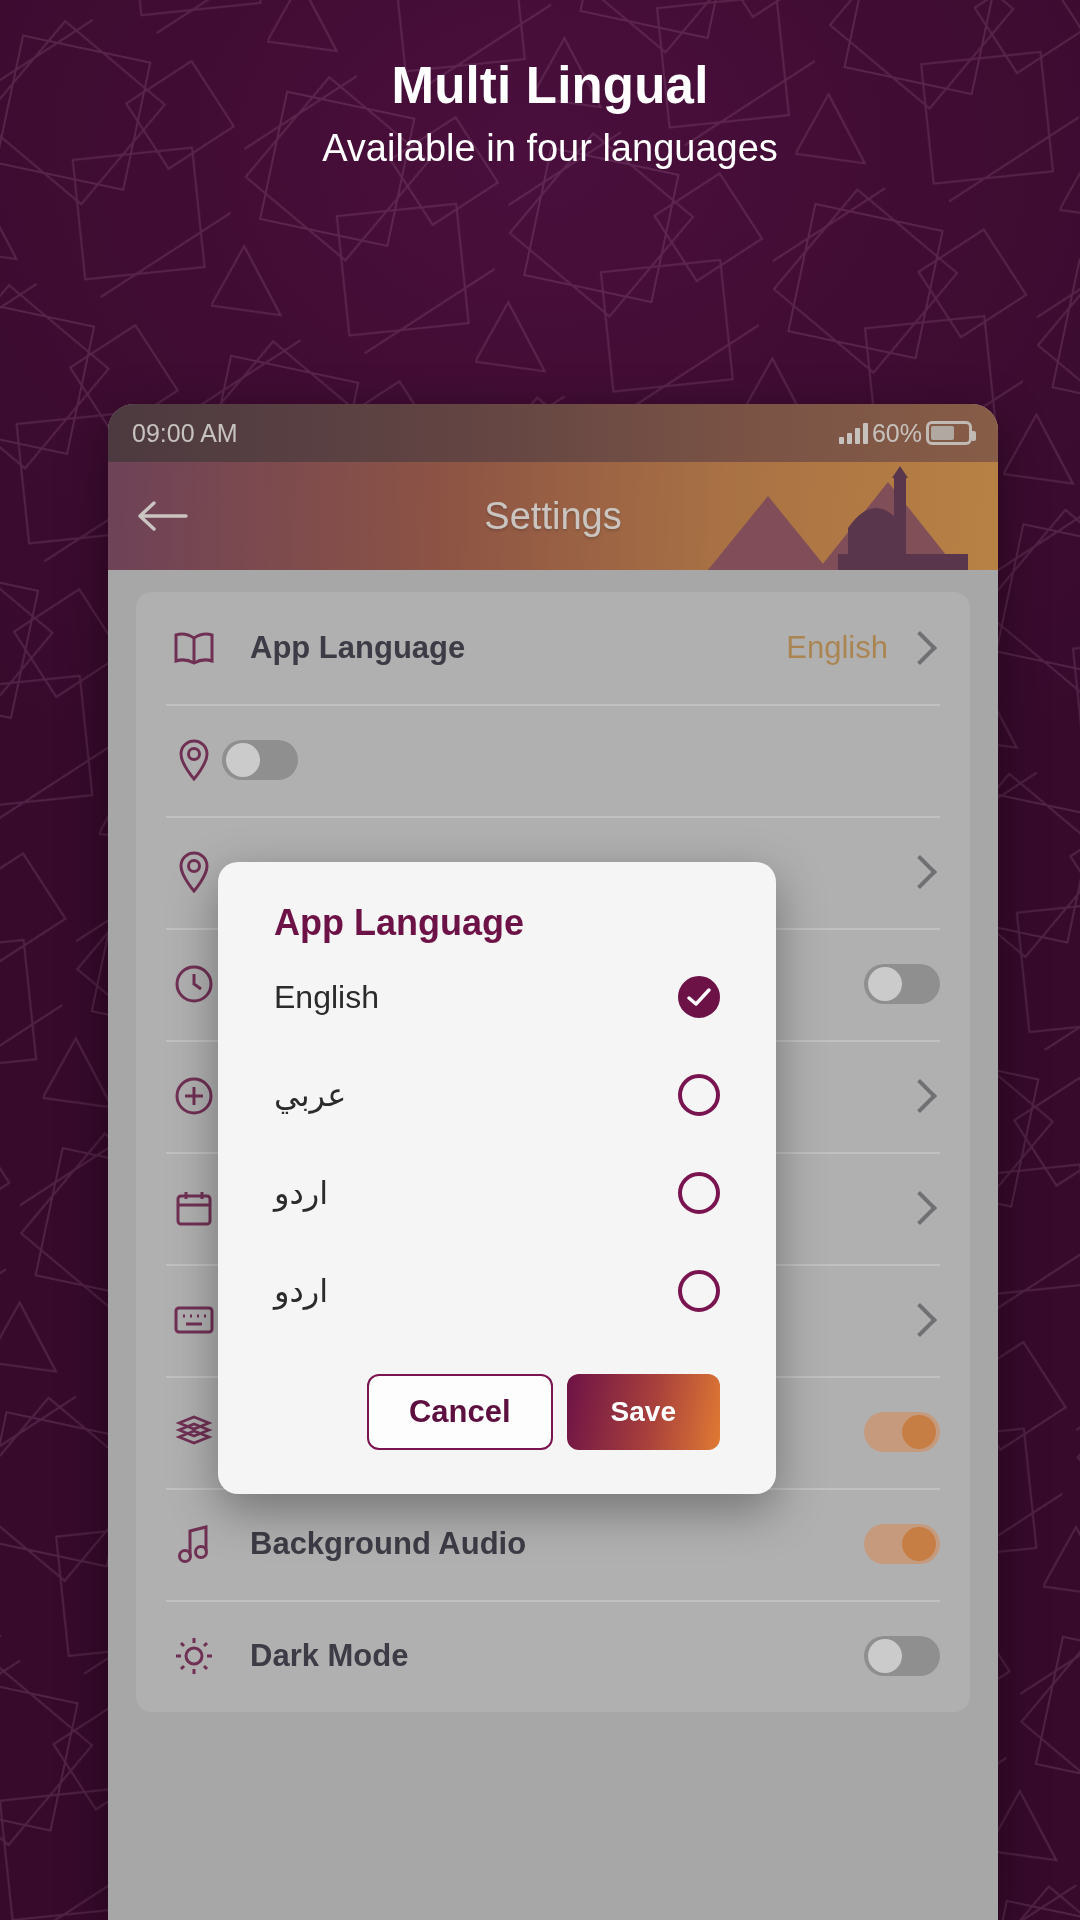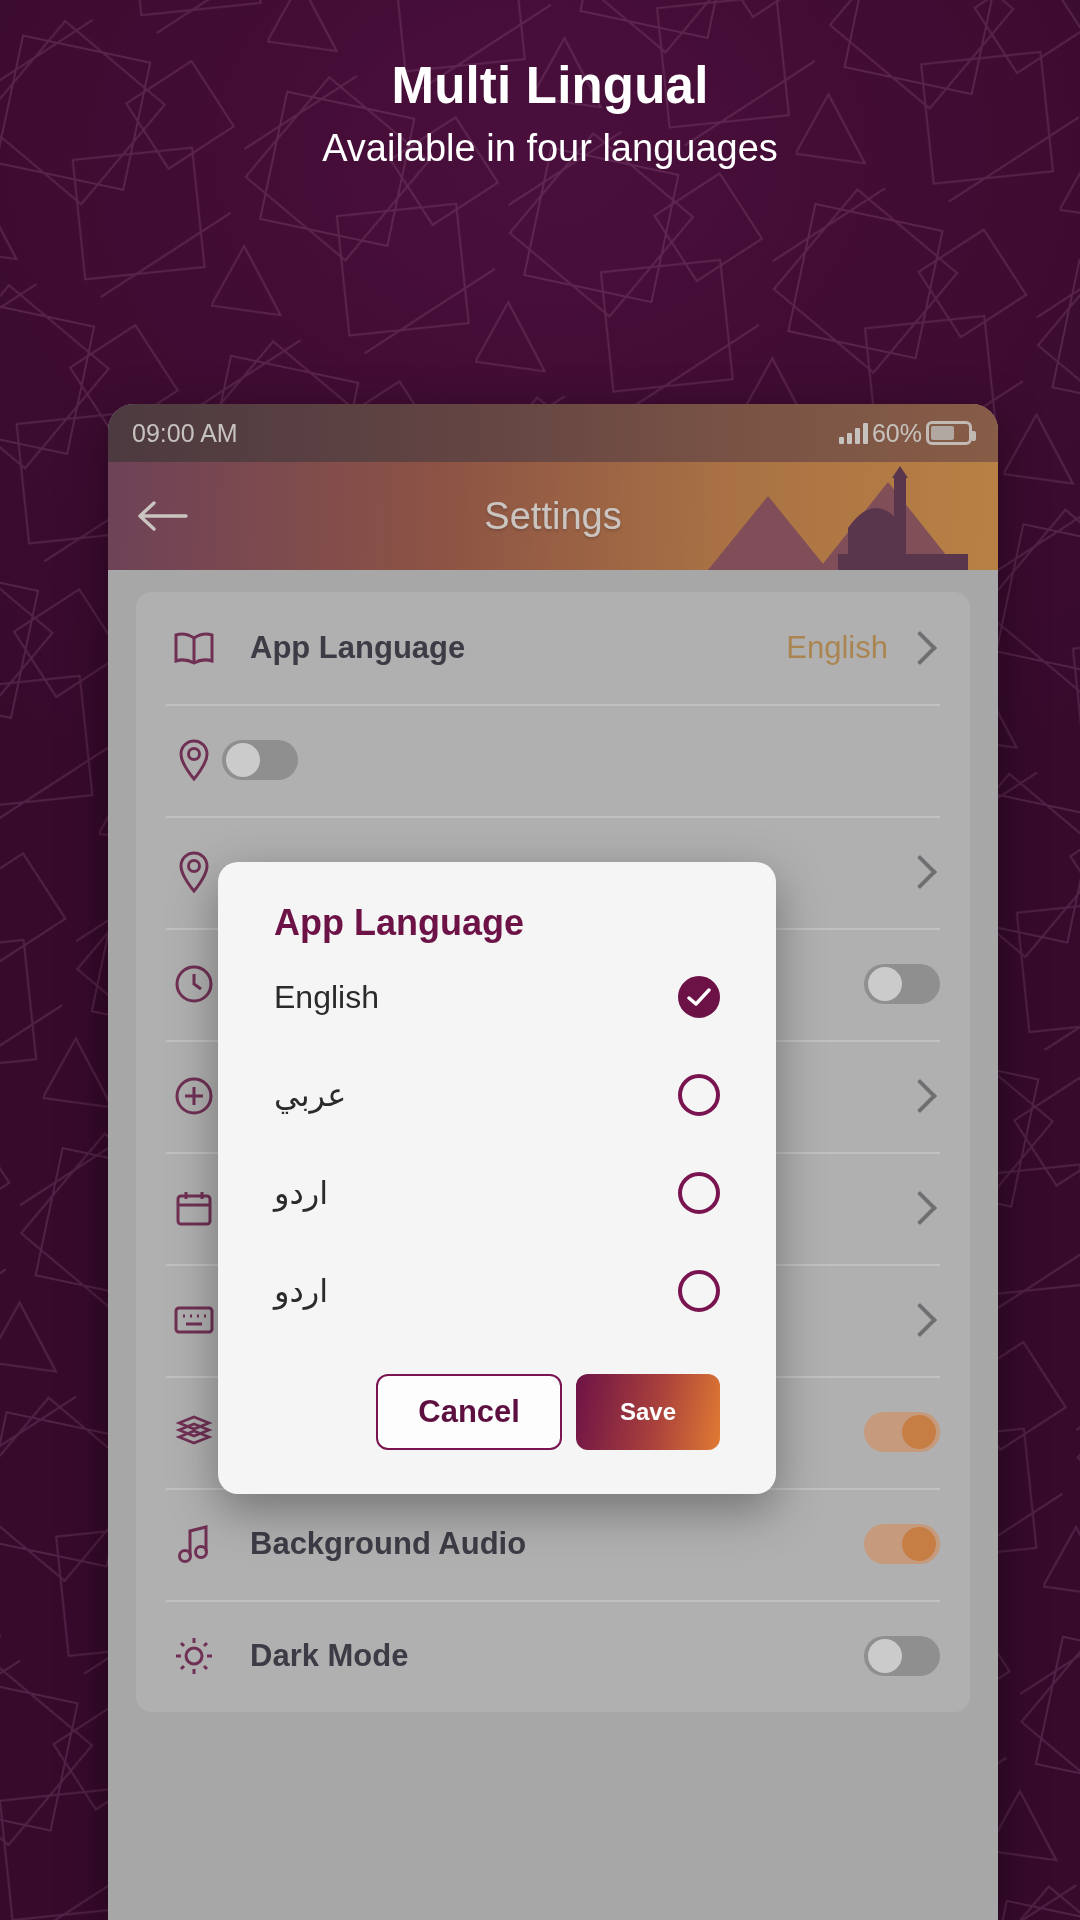--- a/index.html
+++ b/index.html
@@ -109,21 +109,21 @@
                display:flex; align-items:center; justify-content:center; }
   .radio.sel svg { display:block; }
   #dialog-actions { display:flex; justify-content:flex-end; gap:14px; padding:34px 56px 44px 56px; }
   #btn-cancel {
     background:#fdfdfd; border:2px solid #7a1450; color:#5d1040;
     font-size:31px; font-weight:bold; border-radius:12px; padding:18px 40px;
     font-family:"Liberation Sans", sans-serif;
   }
   #btn-save {
     background:linear-gradient(100deg,#6d1246 0%,#a8403c 55%,#e07a33 100%);
-    border:none; color:#fff; font-size:24px; font-weight:bold;
+    border:none; color:#fff; font-size:28px; font-weight:bold;
     border-radius:12px; padding:20px 44px;
     font-family:"Liberation Sans", sans-serif;
   }
 </style>
 </head>
 <body>
 
 <div id="bg-wrap">
   <div id="bg-base"></div>
   <svg id="bg-pattern" viewBox="0 0 1080 1920" preserveAspectRatio="xMidYMid slice">

